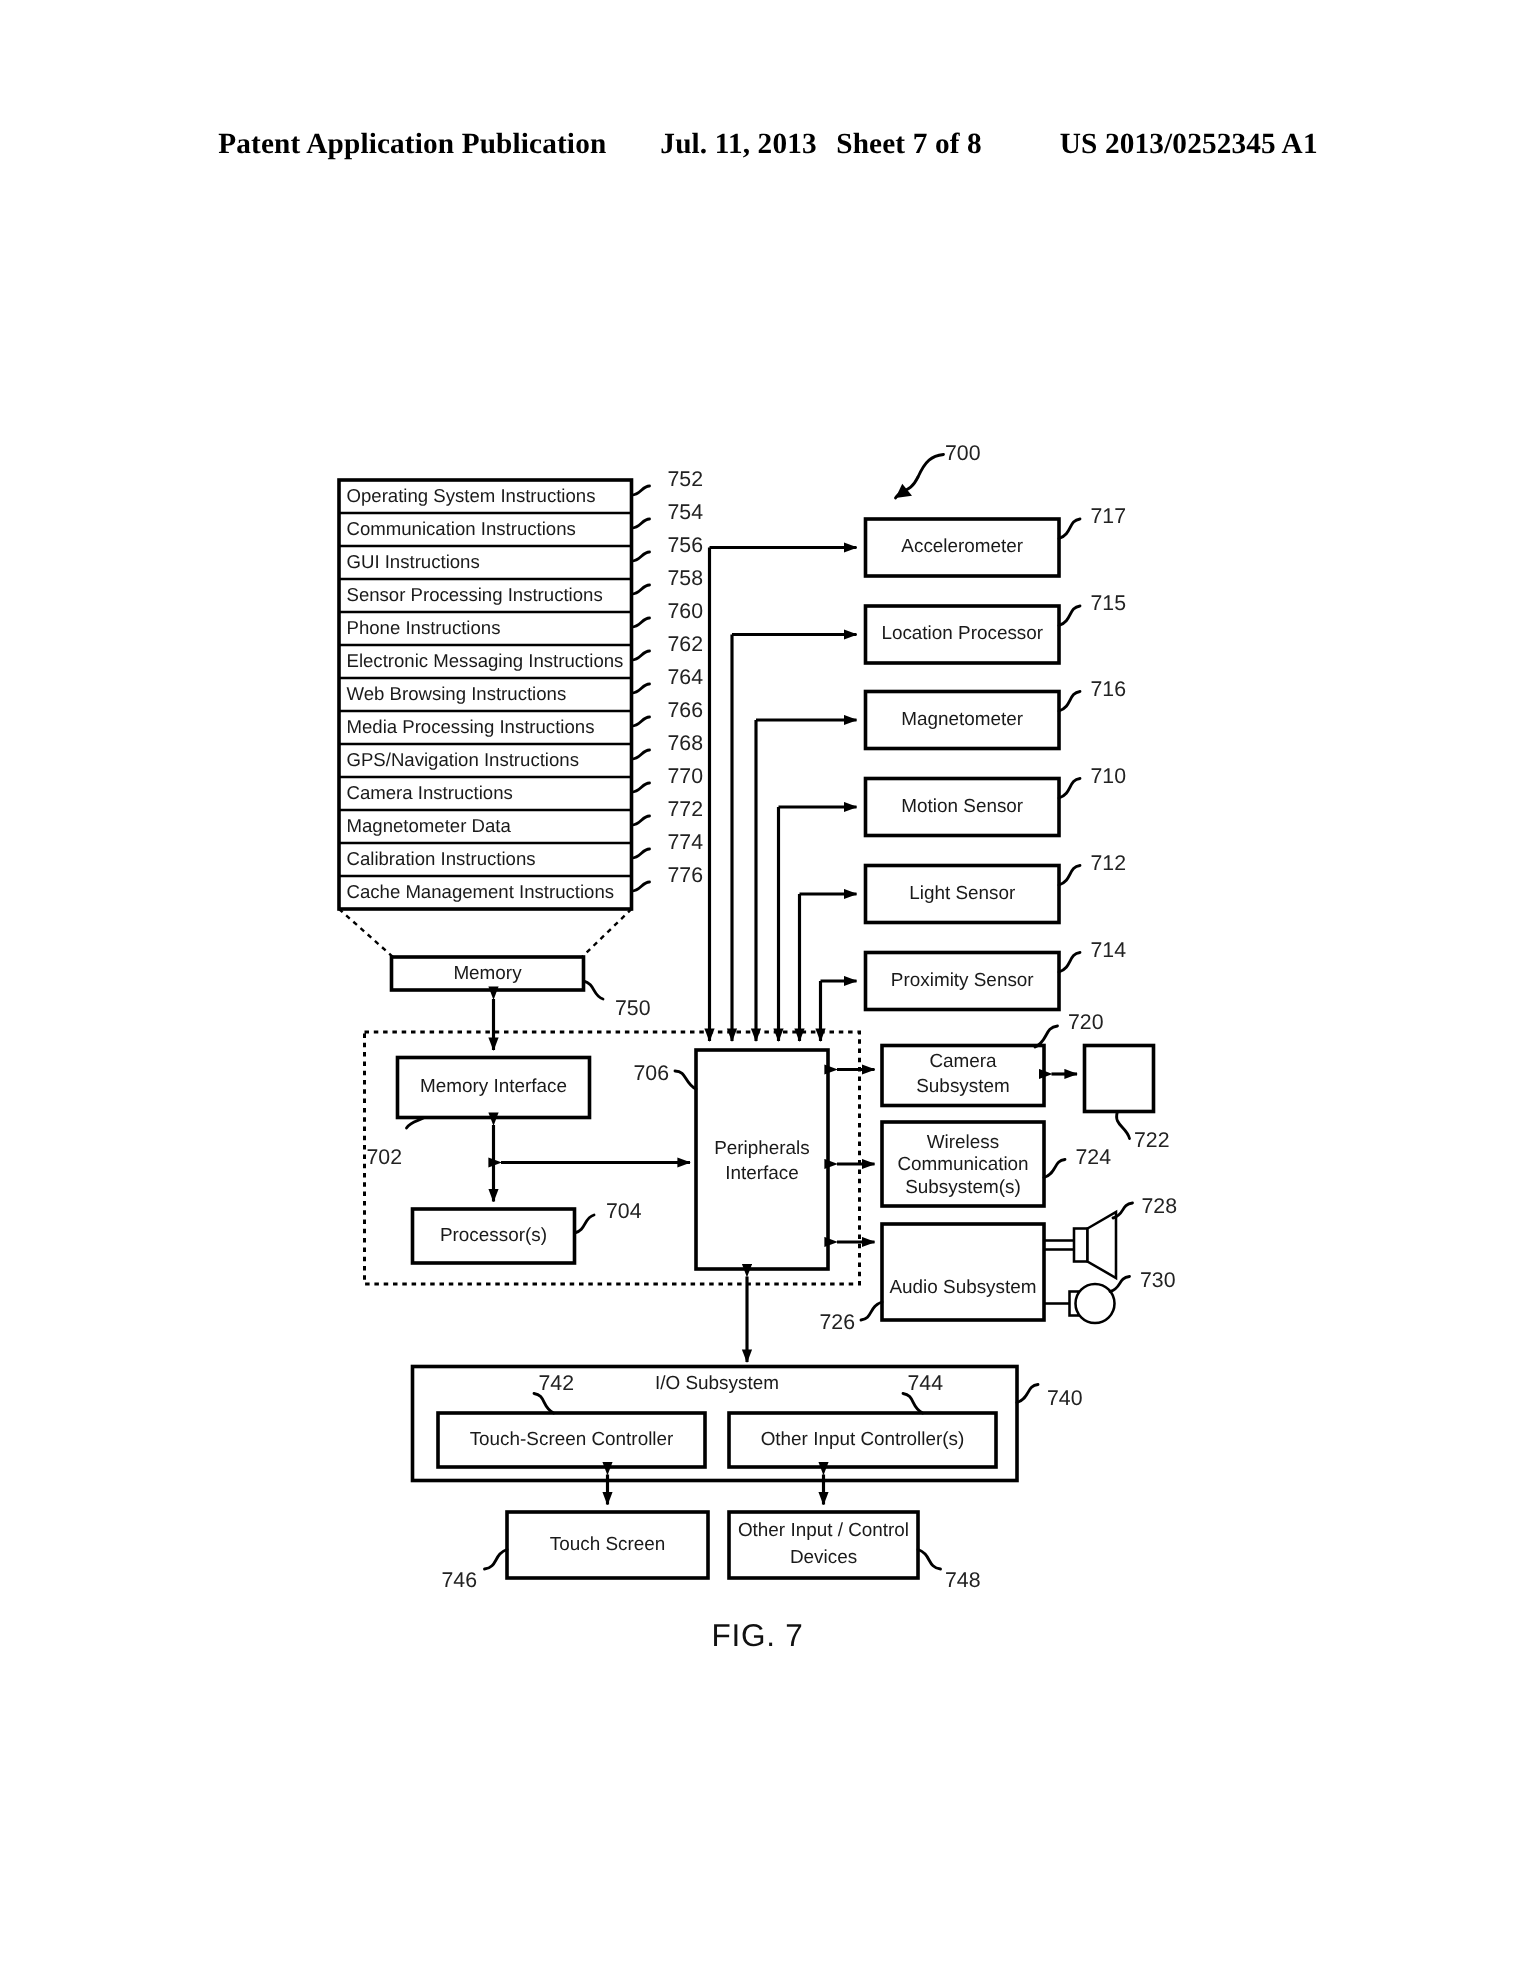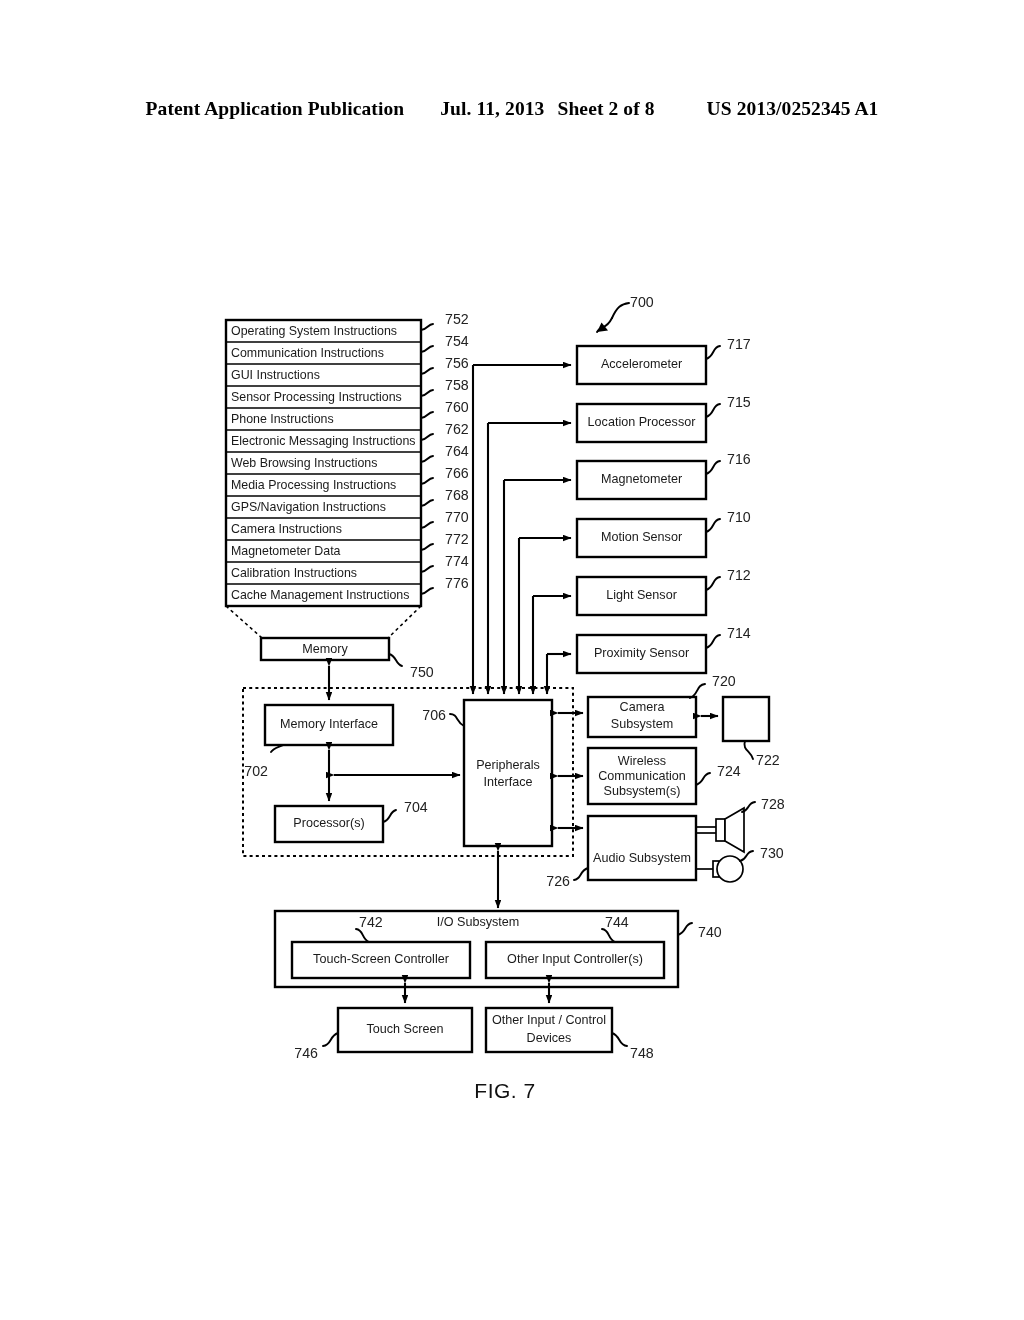--- a/index.html
+++ b/index.html
@@ -30,21 +30,21 @@
     display: flex;
     justify-content: center;
     align-items: baseline;
     font-family: "Liberation Serif", serif;
     font-weight: bold;
     font-size: 19.5px;
     letter-spacing: 0.1px;
     white-space: nowrap;
   }
   .pat-header .h-pub   { margin-right: 36px; }
-  .pat-header .h-date  { margin-right: 13px; margin-top: 12px; }
+  .pat-header .h-date  { margin-right: 13px; }
   .pat-header .h-sheet { margin-right: 52px; }
   .pat-header .h-num   { }
 
   
   #figure {
     position: absolute;
     left: 0;
     top: 0;
     width: 1024px;
     height: 1320px;
@@ -122,21 +122,21 @@
   }
 </style>
 </head>
 <body>
 
 <div id="page">
 
   <div class="pat-header">
     <span class="h-pub">Patent Application Publication</span>
     <span class="h-date">Jul. 11, 2013</span>
-    <span class="h-sheet">Sheet 2 of 8</span>
+    <span class="h-sheet">Sheet 7 of 8</span>
     <span class="h-num">US 2013/0252345 A1</span>
   </div>
 
   <svg id="figure" viewBox="0 0 1024 1320">
     <defs>
       <marker id="arrH" markerWidth="9" markerHeight="9" refX="8.4" refY="3.4" orient="auto" markerUnits="userSpaceOnUse">
         <path d="M0,0 L9,3.4 L0,6.8 z" fill="#000"></path>
       </marker>
       <marker id="arrHs" markerWidth="8" markerHeight="8" refX="7.5" refY="3" orient="auto" markerUnits="userSpaceOnUse">
         <path d="M0,0 L8,3 L0,6 z" fill="#000"></path>

